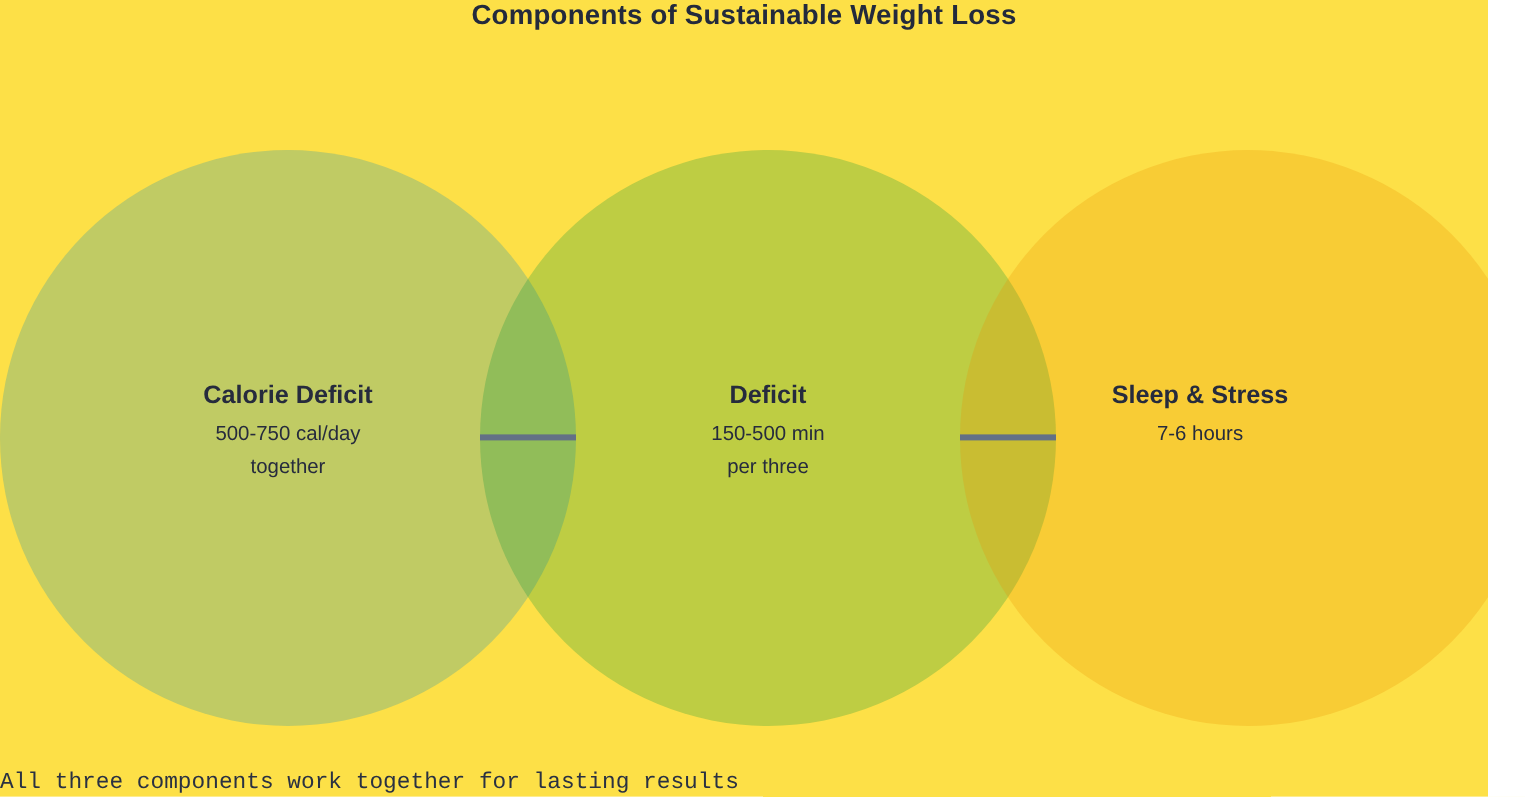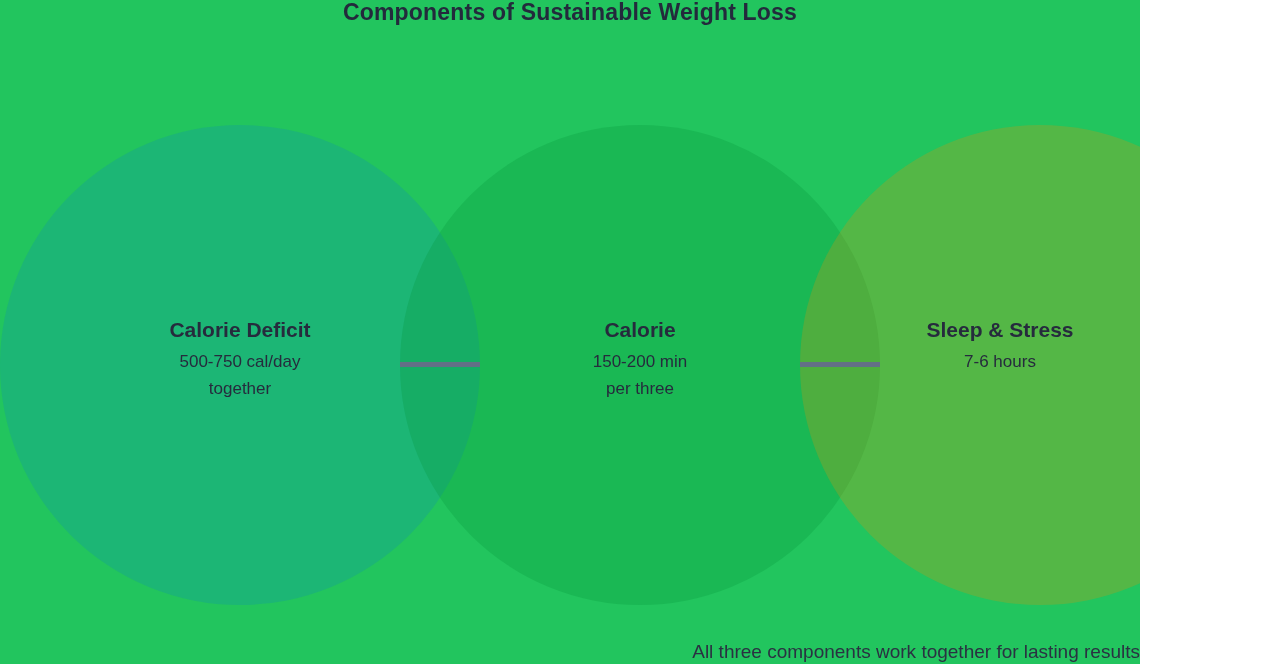--- a/index.html
+++ b/index.html
@@ -3,23 +3,23 @@
 <meta charset="utf-8">
 <style>
   html, body {
     margin: 0;
     padding: 0;
     background: #ffffff;
     font-family: "Liberation Sans", sans-serif;
   }
   .canvas {
     position: relative;
-    width: 1140px;
+    width: 1240px;
     height: 664px;
-    background: #22c55e;
+    background: #fde047;
     overflow: hidden;
   }
   .title {
     position: absolute;
     top: -3px;
     left: 0;
     width: 100%;
     margin: 0;
     text-align: center;
     font-size: 23px;
@@ -68,25 +68,26 @@
   .label .detail {
     font-size: 17px;
     line-height: 27px;
     font-weight: 400;
   }
   .caption {
     position: absolute;
     top: 640px;
     left: 0;
     width: 100%;
-    text-align: right;
+    text-align: left;
     font-size: 19px;
     line-height: 24px;
     font-weight: 400;
     color: #2a3142;
+    font-family: Liberation Mono, monospace;
   }
 </style>
 </head>
 <body>
 
 <div class="canvas">
 
   <h1 class="title">Components of Sustainable Weight Loss</h1>
 
   <div class="circle circle-left" style="background: rgba(11, 139, 187, 0.25);"></div>
@@ -99,22 +100,22 @@
 
   <div class="connector connector-right" style="background: rgb(99, 112, 134);"></div>
 
   <div class="label label-left">
     <div class="heading">Calorie Deficit</div>
     <div class="detail">500-750 cal/day</div>
     <div class="detail">together</div>
   </div>
 
   <div class="label label-mid">
-    <div class="heading">Calorie</div>
-    <div class="detail">150-200 min</div>
+    <div class="heading">Deficit</div>
+    <div class="detail">150-500 min</div>
     <div class="detail">per three</div>
   </div>
 
   <div class="label label-right">
     <div class="heading">Sleep &amp; Stress</div>
     <div class="detail">7-6 hours</div>
   </div>
 
   <div class="caption">All three components work together for lasting results</div>
 

